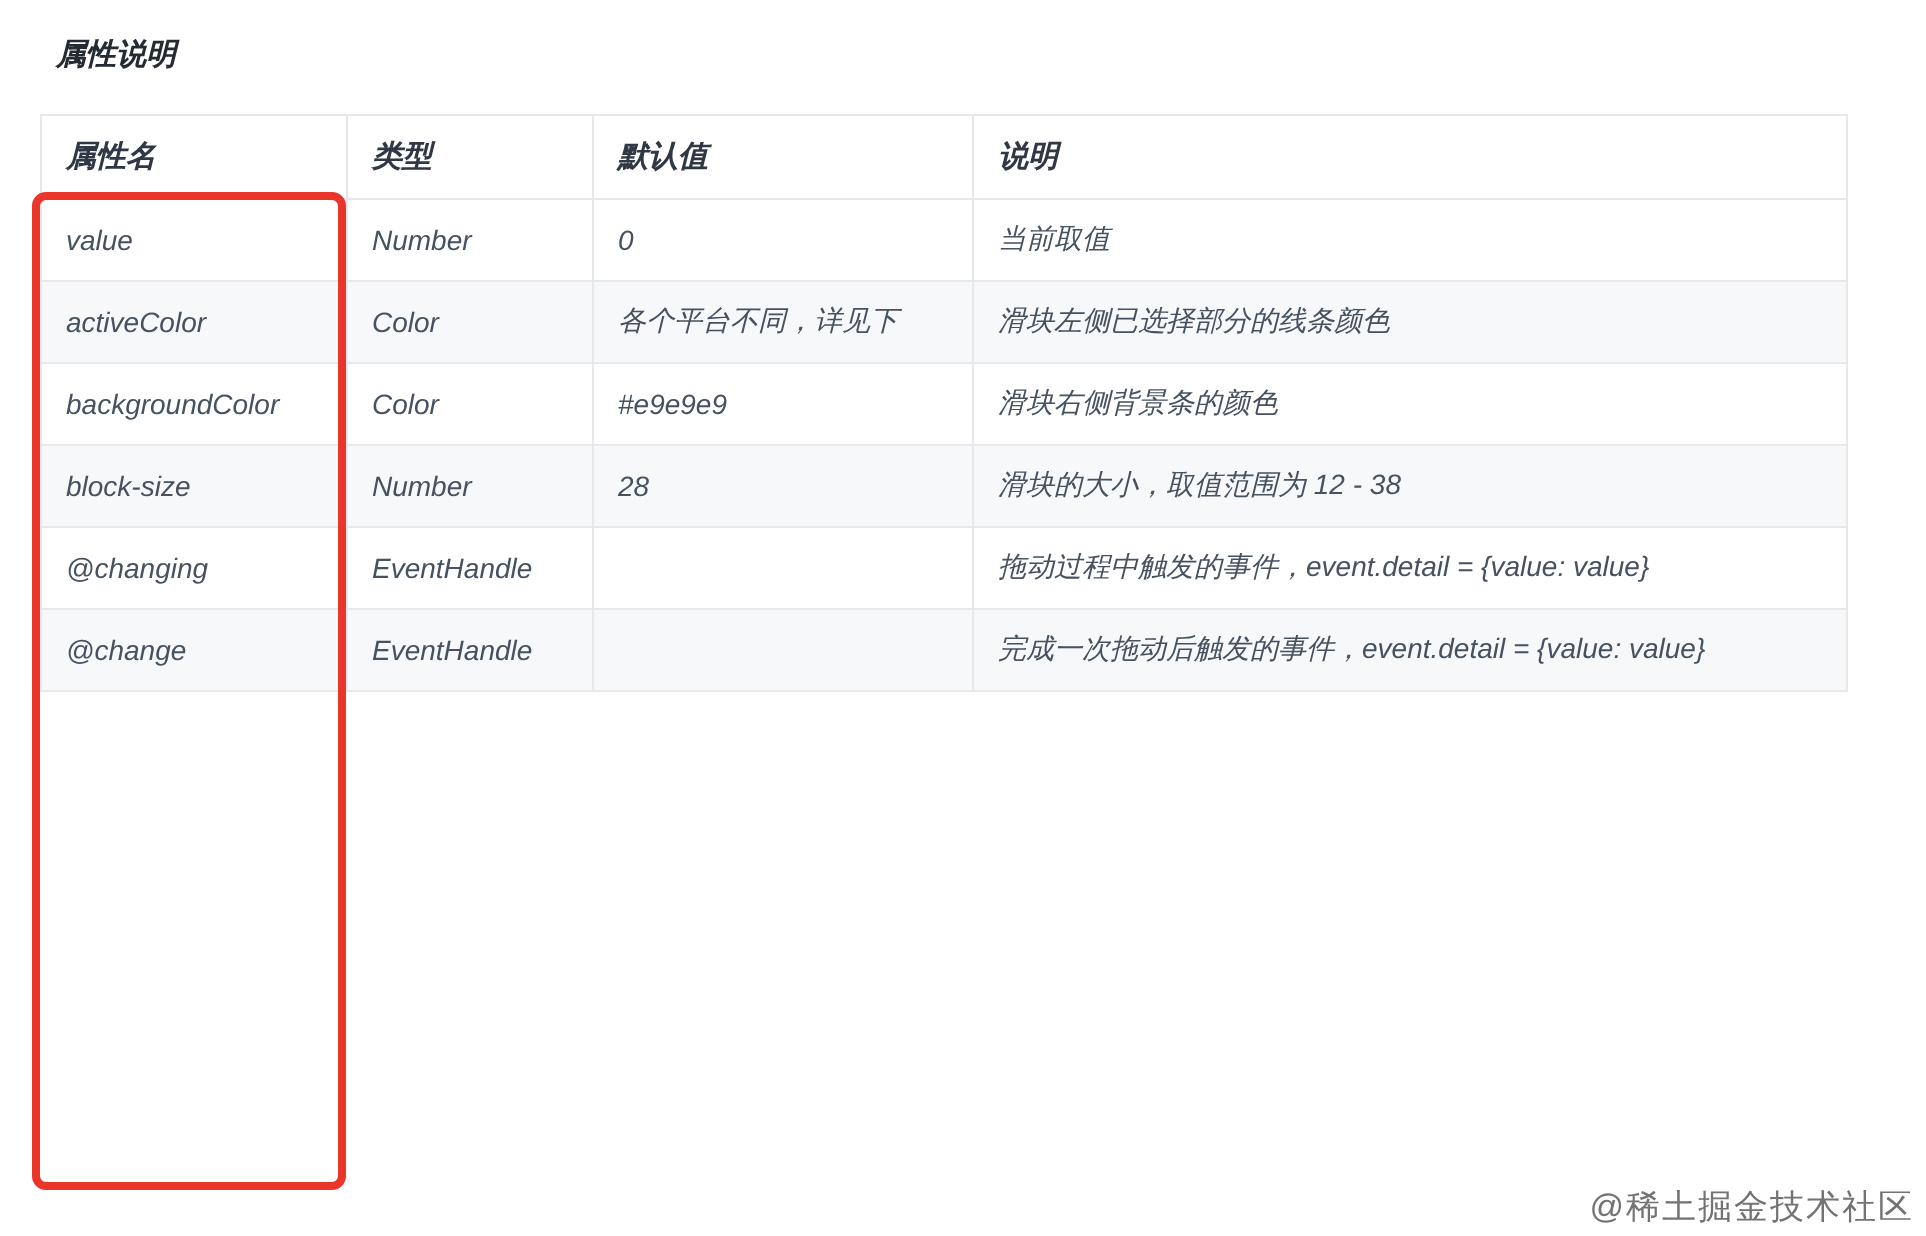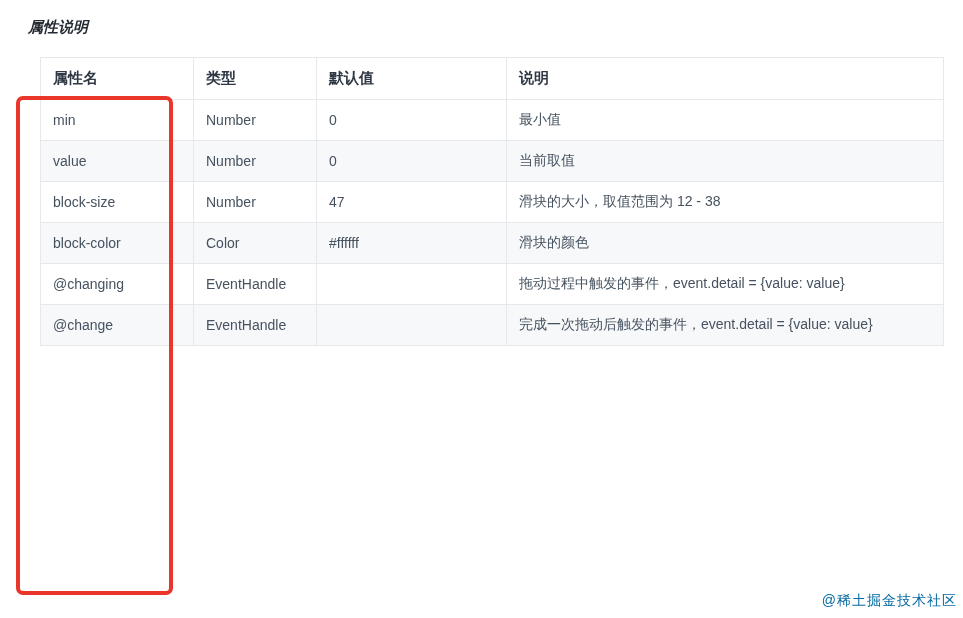--- a/index.html
+++ b/index.html
@@ -15,28 +15,29 @@
     position: absolute;
     left: 28px;
     top: 18px;
     font-size: 15px;
     font-weight: bold;
     color: #252b33;
     font-style: italic;
   }
   table.props {
     position: absolute;
-    left: 40px;
+    left: 20px;
     top: 57px;
     width: 903px;
     border-collapse: collapse;
     table-layout: fixed;
     font-size: 14px;
     color: #46525f;
     background: #ffffff;
+    font-style: italic;
   }
   table.props col.c1 { width: 153px; }
   table.props col.c2 { width: 123px; }
   table.props col.c3 { width: 190px; }
   table.props col.c4 { width: 437px; }
   table.props th, table.props td {
     border: 1px solid #e6e8eb;
     text-align: left;
     padding: 0 12px;
     height: 41px;
@@ -61,22 +62,22 @@
     height: 499px;
     border: 4px solid #ea352a;
     border-radius: 7px;
     pointer-events: none;
     z-index: 5;
   }
   .watermark {
     position: absolute;
     right: 6px;
     top: 592px;
-    font-size: 14px;
-    color: #0369a1;
+    font-size: 17px;
+    color: #737373;
     letter-spacing: 1px;
   }
 </style>
 </head>
 <body>
 
 <div class="page-title">属性说明</div>
 
 <table class="props">
   <colgroup>
@@ -88,42 +89,42 @@
   <thead>
     <tr>
         <th>属性名</th>
         <th>类型</th>
         <th>默认值</th>
         <th>说明</th>
       </tr>
   </thead>
   <tbody>
       <tr>
-        <td>min</td>
-        <td>Number</td>
-        <td>0</td>
-        <td>最小值</td>
-      </tr>
-      <tr>
         <td>value</td>
         <td>Number</td>
         <td>0</td>
         <td>当前取值</td>
       </tr>
       <tr>
+        <td>activeColor</td>
+        <td>Color</td>
+        <td>各个平台不同，详见下</td>
+        <td>滑块左侧已选择部分的线条颜色</td>
+      </tr>
+      <tr>
+        <td>backgroundColor</td>
+        <td>Color</td>
+        <td>#e9e9e9</td>
+        <td>滑块右侧背景条的颜色</td>
+      </tr>
+      <tr>
         <td>block-size</td>
         <td>Number</td>
-        <td>47</td>
+        <td>28</td>
         <td>滑块的大小，取值范围为 12 - 38</td>
-      </tr>
-      <tr>
-        <td>block-color</td>
-        <td>Color</td>
-        <td>#ffffff</td>
-        <td>滑块的颜色</td>
       </tr>
       <tr>
         <td>@changing</td>
         <td>EventHandle</td>
         <td></td>
         <td>拖动过程中触发的事件，event.detail = {value: value}</td>
       </tr>
       <tr>
         <td>@change</td>
         <td>EventHandle</td>

